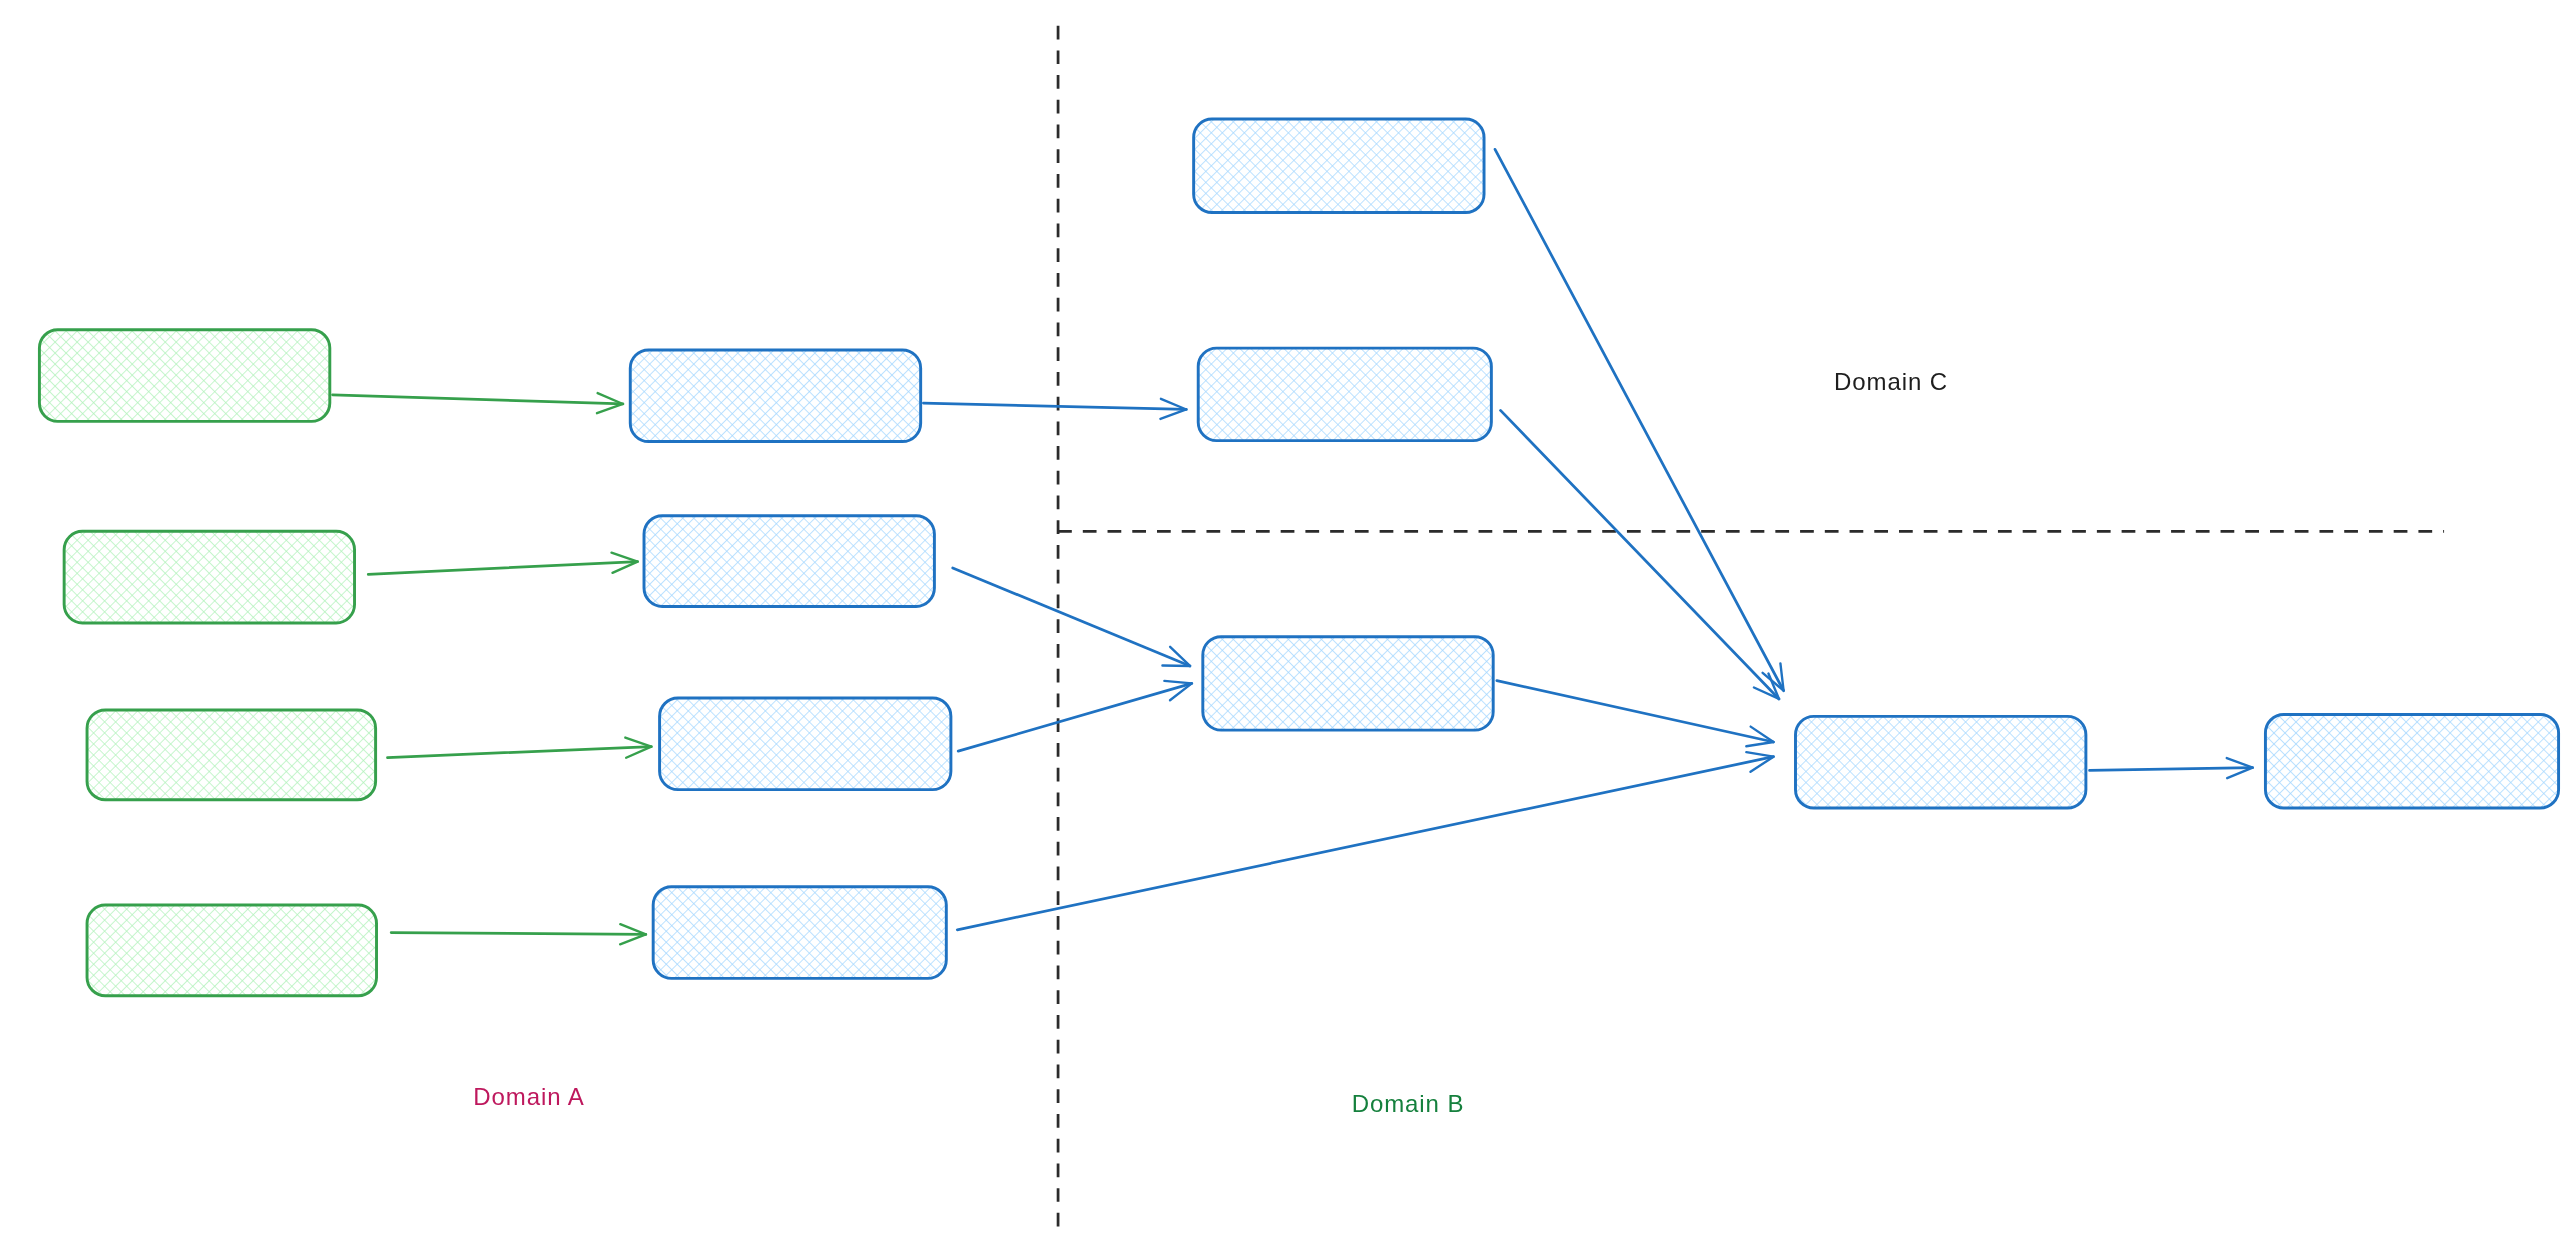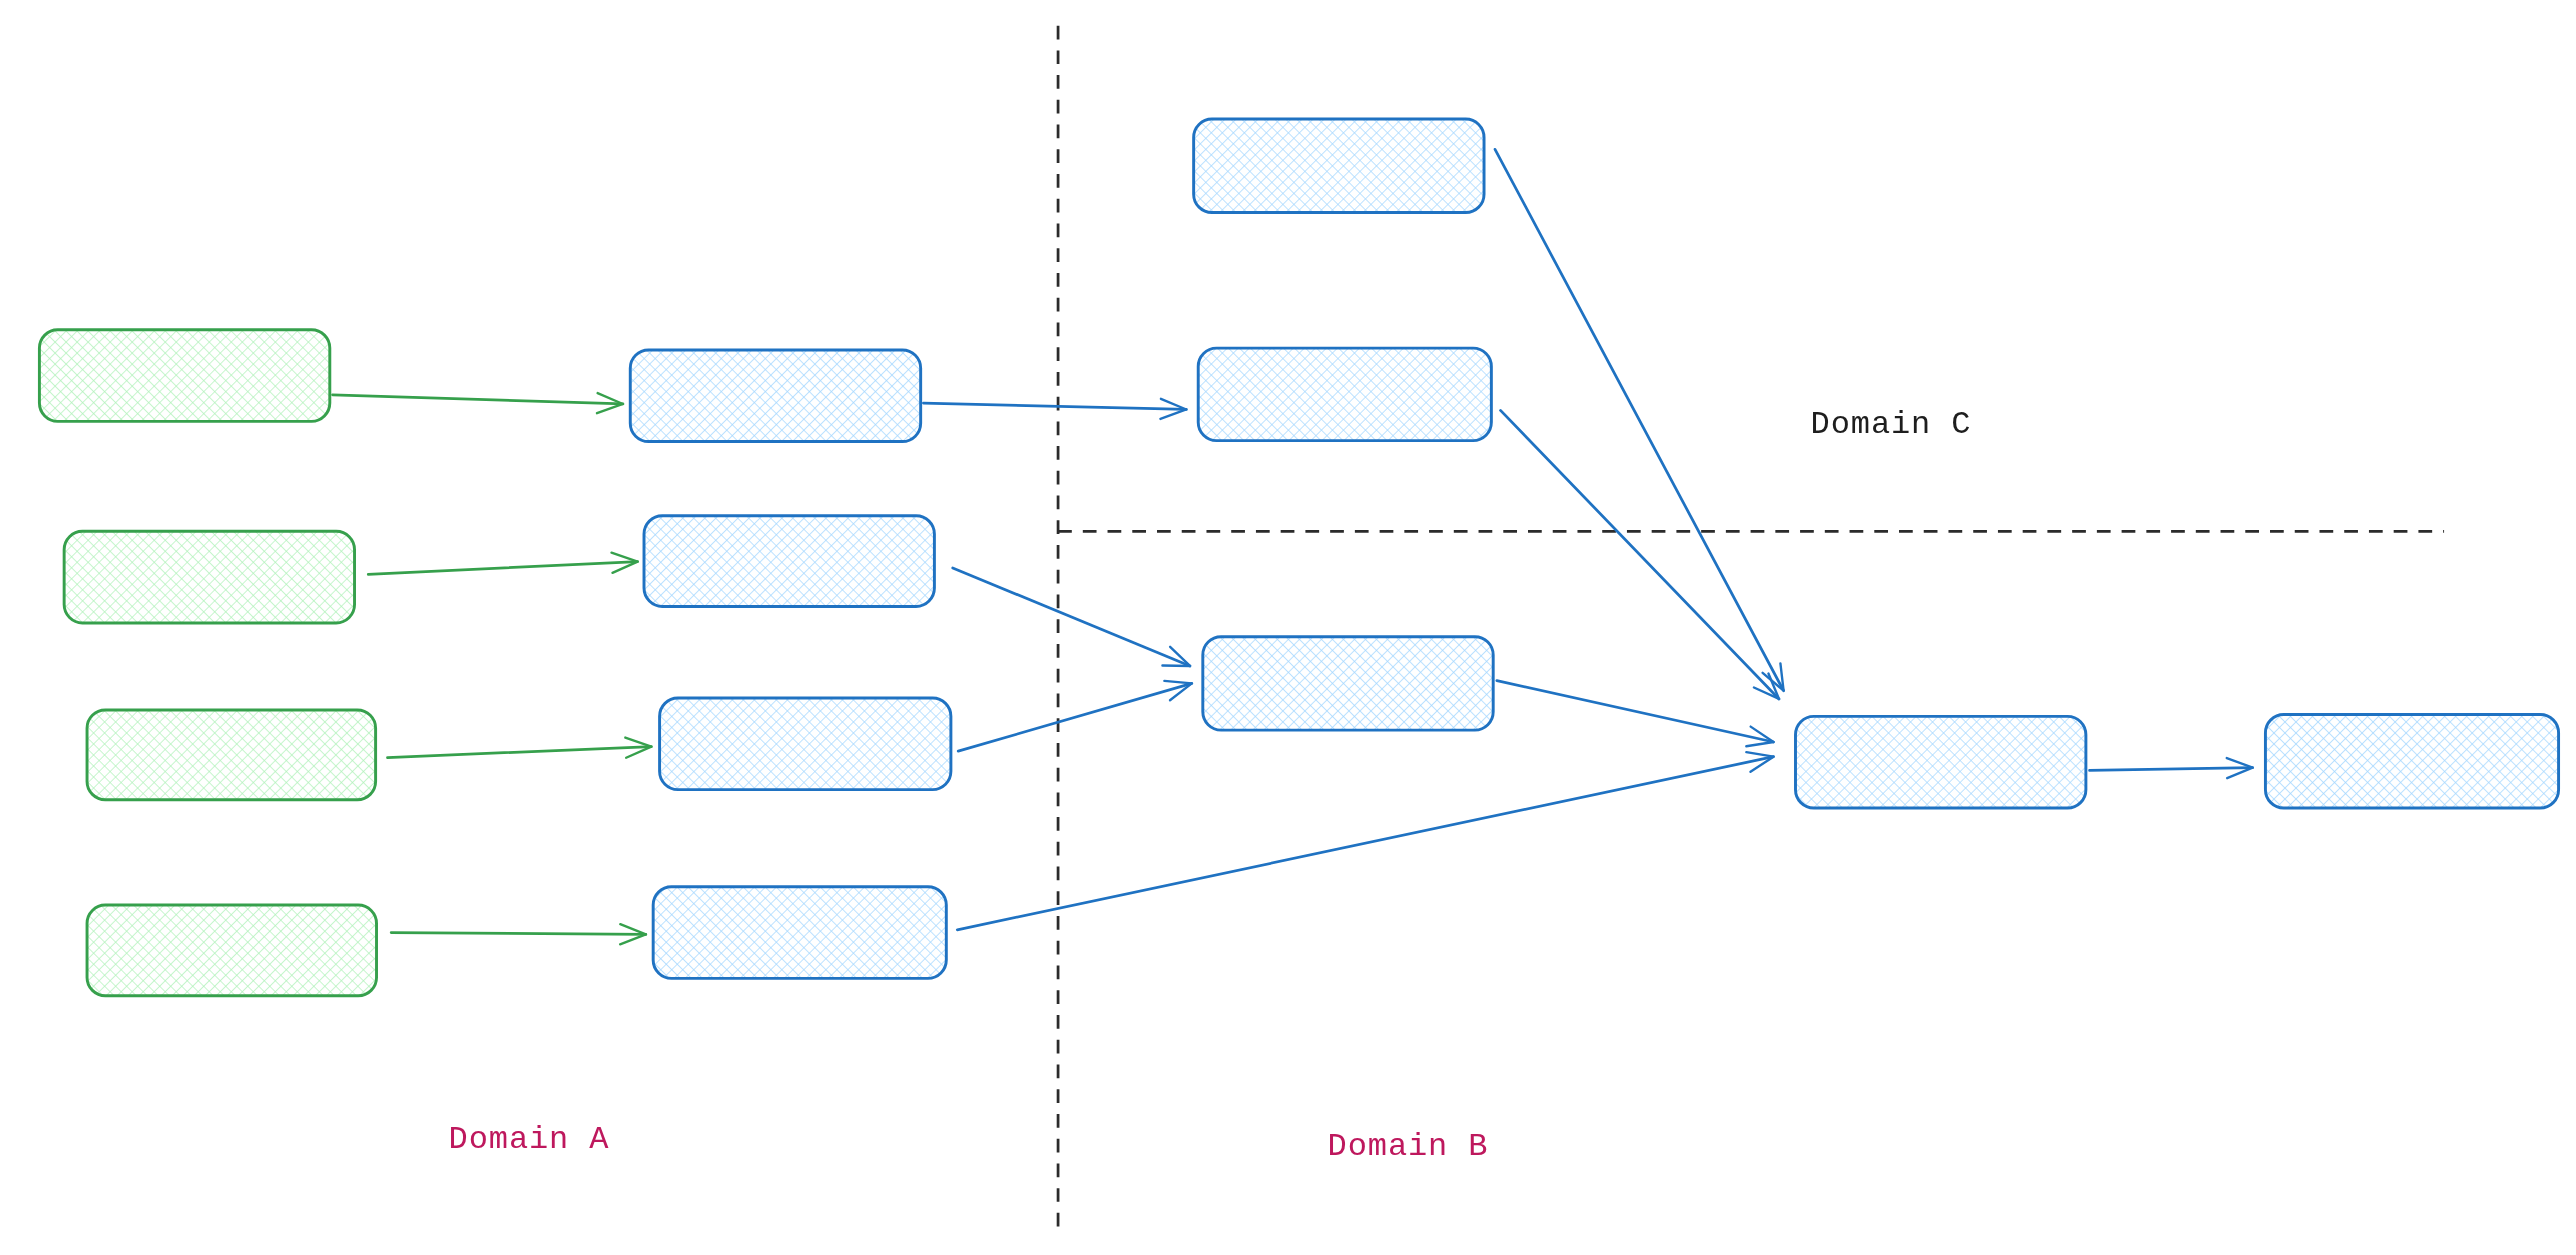--- a/index.html
+++ b/index.html
@@ -14,28 +14,27 @@
     background: #ffffff;
   }
   #diagram {
     position: absolute;
     left: 0;
     top: 0;
   }
   .domain-label {
     position: absolute;
     transform: translate(-50%, -50%);
-    font-family: Liberation Mono, monospace;
-    font-size: 32px;
+    font-family: Liberation Sans, sans-serif;
+    font-size: 24px;
     font-weight: 500;
     letter-spacing: 0.9px;
     color: #1e1e1e;
     white-space: nowrap;
     user-select: none;
-    margin-top: 42px;
   }
 </style>
 </head>
 <body>
 
 <div id="canvas" style="width: 2576px; height: 1255px; background: rgb(255, 255, 255);">
   <svg id="diagram" xmlns="http://www.w3.org/2000/svg" width="2576" height="1255" viewBox="0 0 2812 1370">
       <defs>
         <pattern id="hatch-green" width="8.5" height="8.5" patternUnits="userSpaceOnUse" patternTransform="rotate(45)">
           <rect width="8.5" height="8.5" fill="#ffffff"></rect>
@@ -102,16 +101,16 @@
         <rect x="1313" y="695" width="317" height="102" rx="20" ry="20" fill="url(#hatch-blue)" stroke="#1f72c2" stroke-width="3.2"></rect>
       </g>
       <g>
         <rect x="1960" y="782" width="317" height="100" rx="20" ry="20" fill="url(#hatch-blue)" stroke="#1f72c2" stroke-width="3.2"></rect>
       </g>
       <g>
         <rect x="2473" y="780" width="320" height="102" rx="20" ry="20" fill="url(#hatch-blue)" stroke="#1f72c2" stroke-width="3.2"></rect>
       </g>
     </svg>
   <div class="domain-label" style="left: 529px; top: 1097px; color: #be185d;">Domain A</div>
-  <div class="domain-label" style="left: 1408px; top: 1104px; color: #be185d;">Domain B</div>
+  <div class="domain-label" style="left: 1408px; top: 1104px; color: #15803d;">Domain B</div>
   <div class="domain-label" style="left: 1891px; top: 382px; color: rgb(30, 30, 30);">Domain C</div>
 </div>
 
 
 </body></html>

